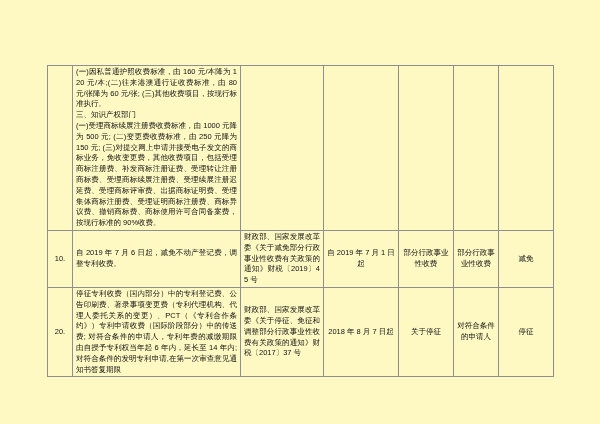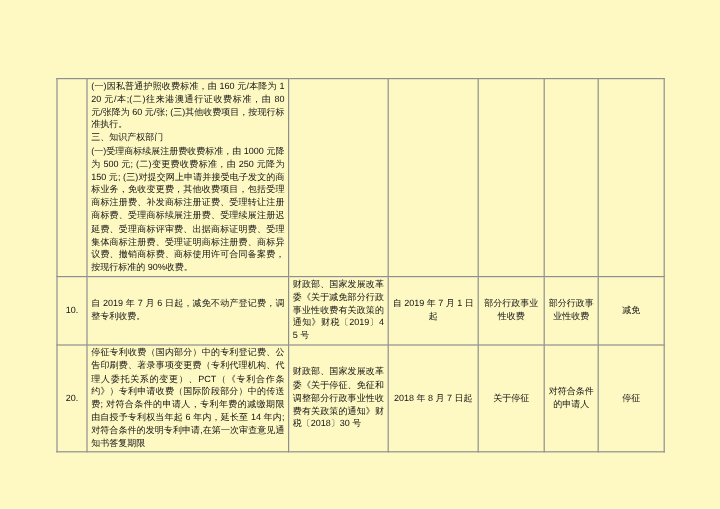--- a/index.html
+++ b/index.html
@@ -80,21 +80,21 @@
         <td class="cell-desc">自 2019 年 7 月 6 日起，减免不动产登记费，调整专利收费。</td>
         <td class="cell-doc">财政部、国家发展改革委《关于减免部分行政事业性收费有关政策的通知》财税〔2019〕45 号</td>
         <td class="cell-center">自 2019 年 7 月 1 日起</td>
         <td class="cell-center">部分行政事业性收费</td>
         <td class="cell-center">部分行政事业性收费</td>
         <td class="cell-center">减免</td>
       </tr>
       <tr style="height:78px">
         <td class="cell-num">20.</td>
         <td class="cell-desc">停征专利收费（国内部分）中的专利登记费、公告印刷费、著录事项变更费（专利代理机构、代理人委托关系的变更）、PCT（《专利合作条约》）专利申请收费（国际阶段部分）中的传送费; 对符合条件的申请人，专利年费的减缴期限由自授予专利权当年起 6 年内，延长至 14 年内; 对符合条件的发明专利申请,在第一次审查意见通知书答复期限</td>
-        <td class="cell-doc">财政部、国家发展改革委《关于停征、免征和调整部分行政事业性收费有关政策的通知》财税〔2018〕30 号</td>
+        <td class="cell-doc">财政部、国家发展改革委《关于停征、免征和调整部分行政事业性收费有关政策的通知》财税〔2017〕37 号</td>
         <td class="cell-center">2018 年 8 月 7 日起</td>
         <td class="cell-center">关于停征</td>
         <td class="cell-center">对符合条件的申请人</td>
         <td class="cell-center">停征</td>
       </tr>
     </tbody>
   </table>
 </div>
 
 </body></html>

